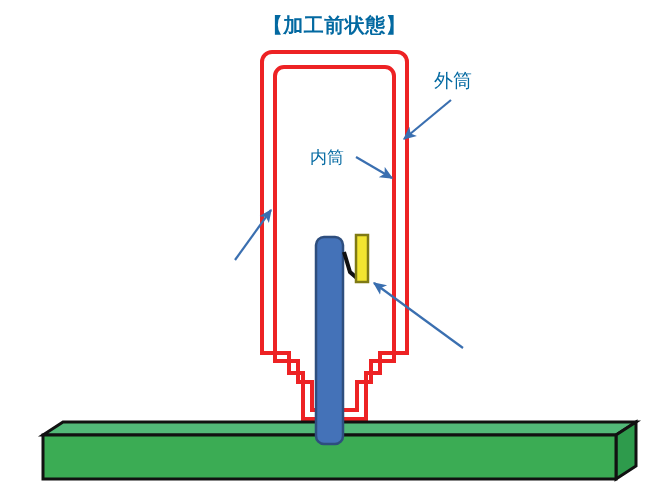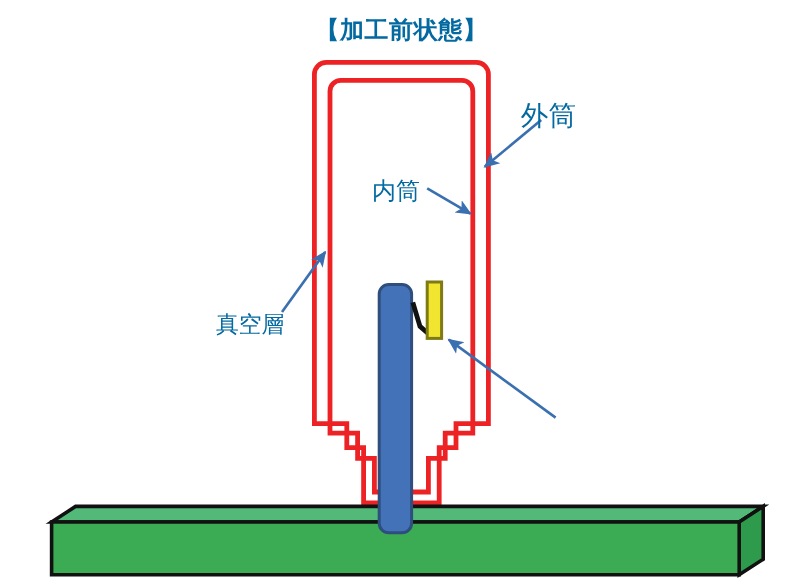--- a/index.html
+++ b/index.html
@@ -34,27 +34,27 @@
     left: 0;
     top: 12px;
     width: 669px;
     text-align: center;
     font-size: 20px;
     font-weight: bold;
     letter-spacing: 0.5px;
   }
   #label-outer {
     left: 434px;
-    top: 81px;
-    font-size: 23px;
+    top: 68px;
+    font-size: 19px;
   }
   #label-inner {
     left: 310px;
     top: 146px;
-    font-size: 20px;
+    font-size: 17px;
   }
   #label-vacuum {
     left: 180px;
     top: 258px;
     font-size: 19px;
   }
   #label-sensor {
     left: 466px;
     top: 340px;
     font-size: 19px;
@@ -127,16 +127,15 @@
 
     <line x1="463" y1="348" x2="374" y2="283" stroke="#3A6FB0" stroke-width="2.2" marker-end="url(#arrowhead)"></line>
   </svg>
 
   <div class="txt" id="page-title">【加工前状態】</div>
 
   <div class="txt" id="label-outer">外筒</div>
 
   <div class="txt" id="label-inner">内筒</div>
 
-  <div class="txt" id="label-vacuum">真空層</div>
 
 
 </div>
 
 </body></html>

